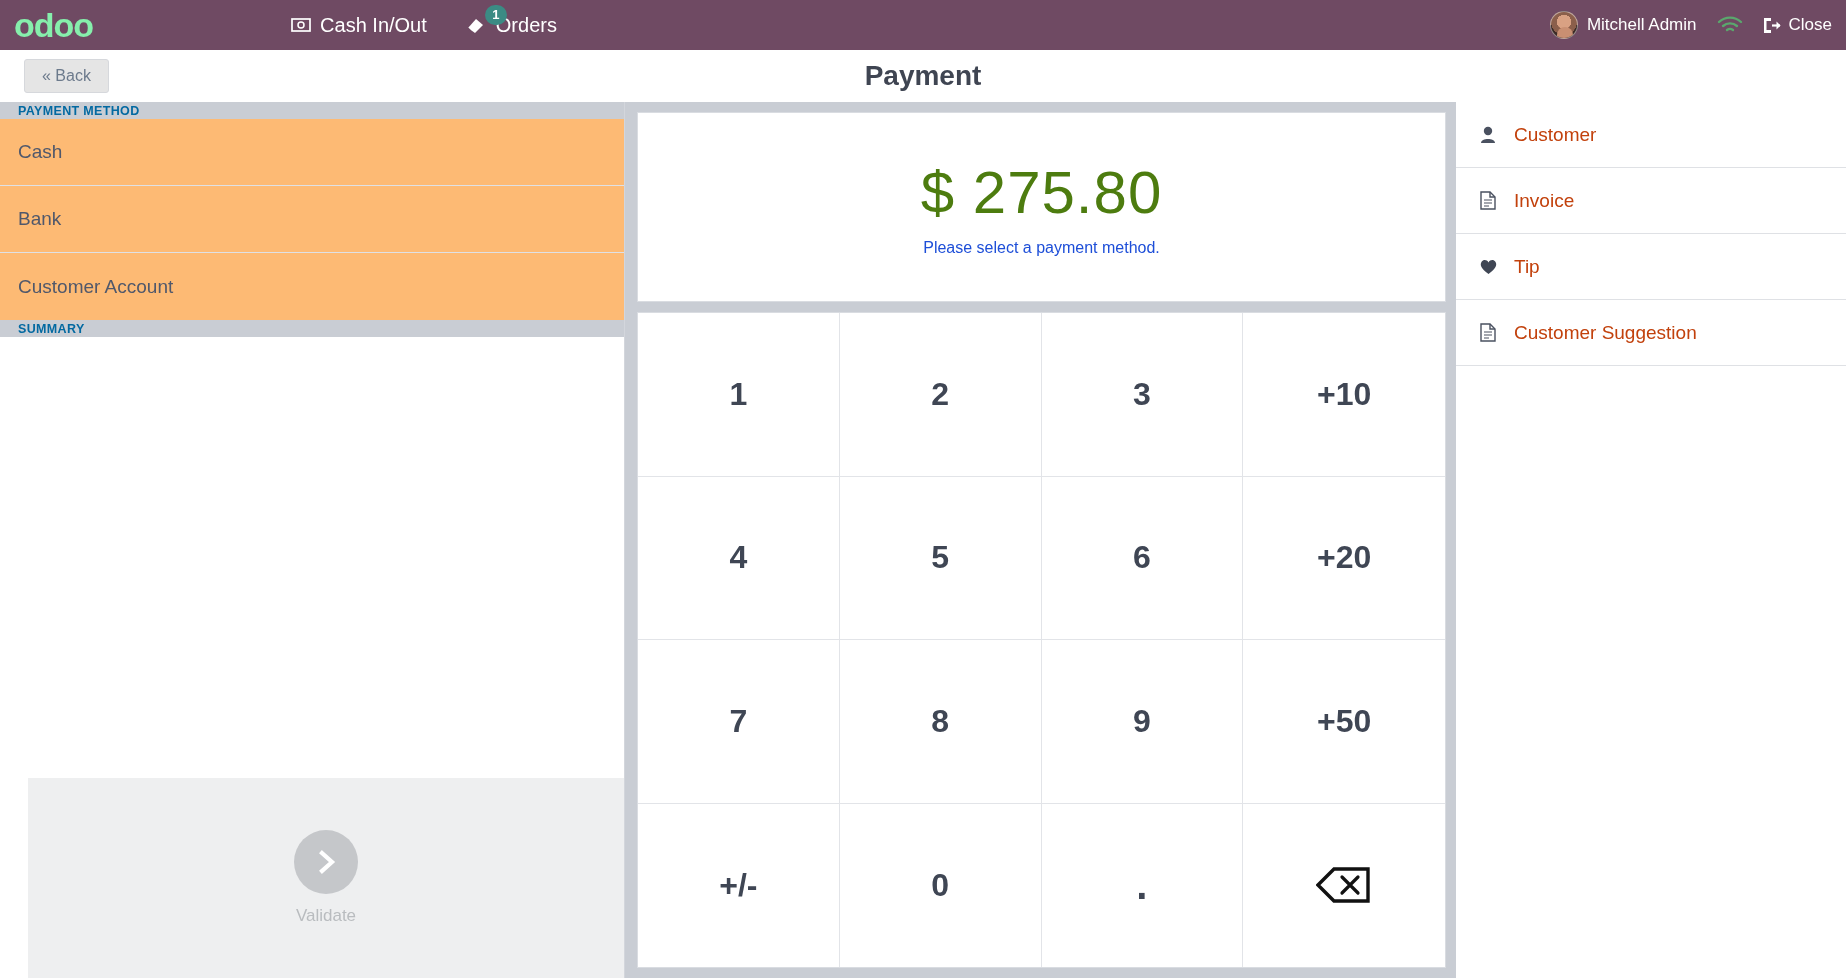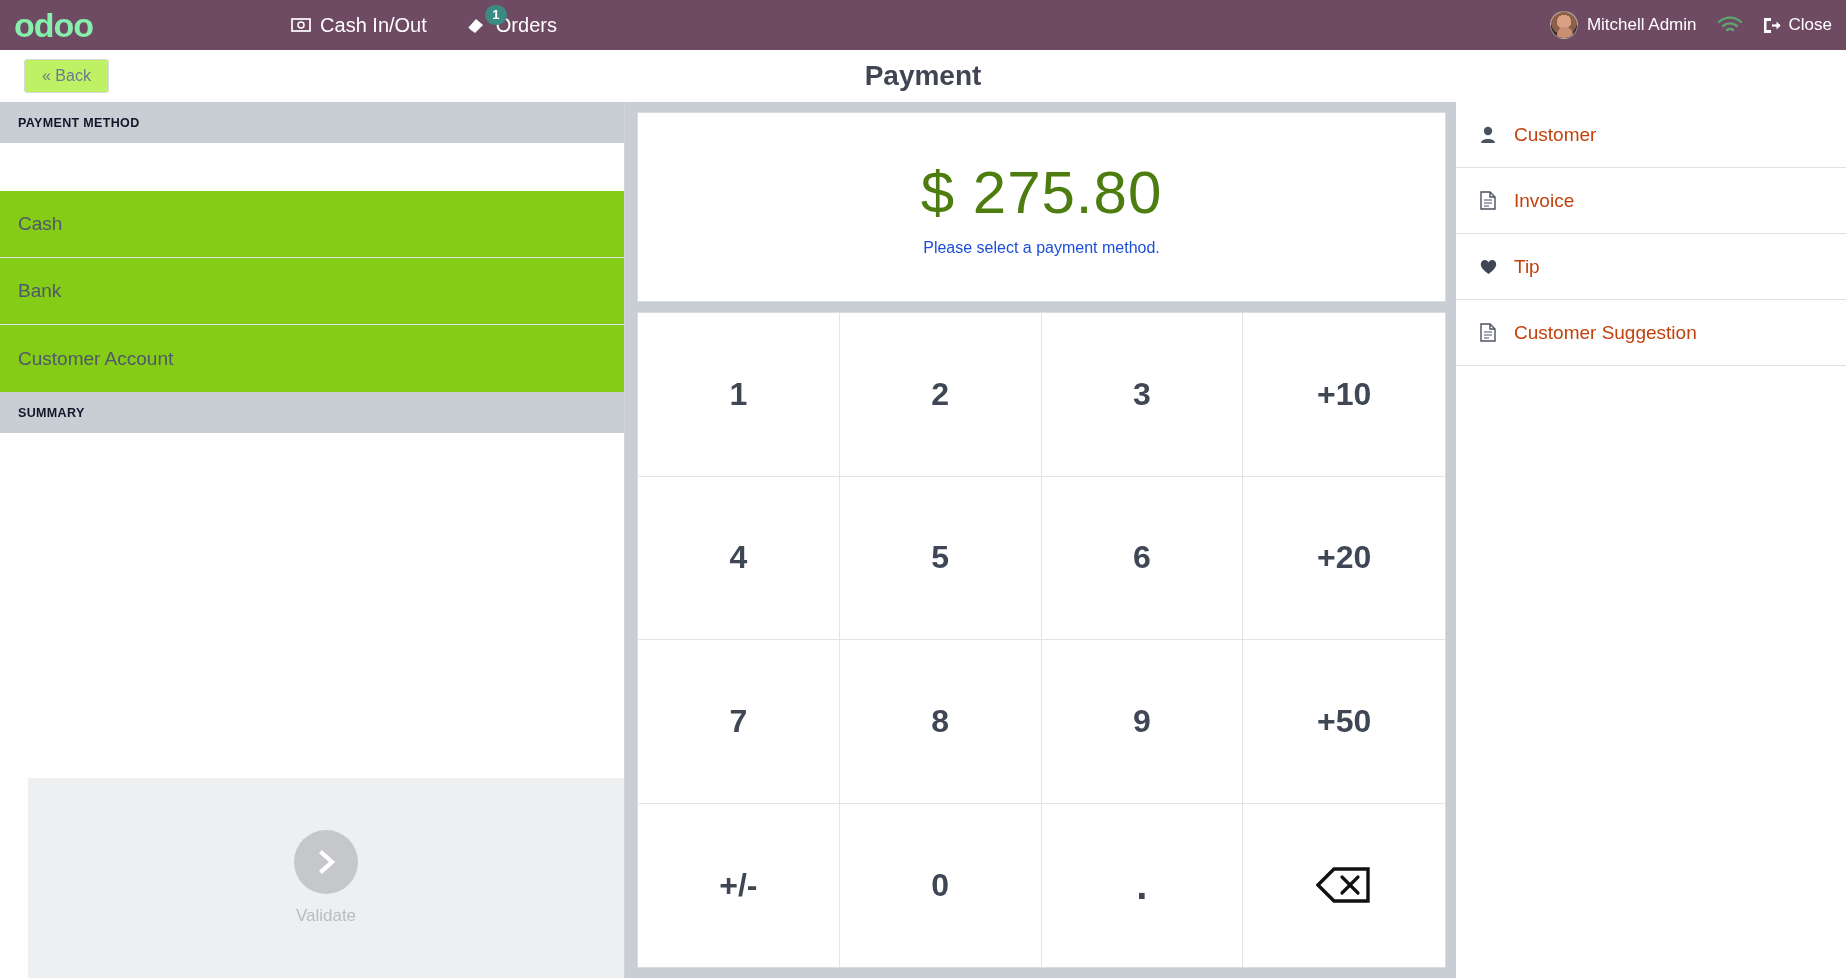--- a/index.html
+++ b/index.html
@@ -58,21 +58,21 @@
   .close-btn { display: flex; align-items: center; gap: 7px; font-size: 17px; cursor: pointer; }
 
   
   .titlerow {
     height: 52px; flex: 0 0 52px;
     background: #ffffff; position: relative;
     display: flex; align-items: center;
   }
   .back-btn {
     margin-left: 24px;
-    border: 1px solid #d6d8dc; background: #bef264;
+    border: 1px solid #d6d8dc; background: #e5e5e5;
     color: #6c7a8c; font-size: 16px;
     padding: 8px 17px; border-radius: 3px; cursor: pointer;
     line-height: 1;
   }
   .page-title {
     position: absolute; left: 0; right: 0; text-align: center;
     font-size: 28px; font-weight: 700; color: #3f4552;
     pointer-events: none;
   }
 
@@ -80,25 +80,25 @@
   .body { flex: 1 1 auto; display: flex; min-height: 0; }
 
   
   .left {
     width: 625px; flex: 0 0 625px;
     display: flex; flex-direction: column;
     background: #ffffff;
     border-right: 1px solid #d3d6dc;
   }
   .section-head {
-    background: #c9cdd4; color: #0f172a;
+    background: #c9cdd4; color: #0369a1;
     font-size: 12.5px; font-weight: 700; letter-spacing: .35px;
-    padding: 6px 18px; height: 41px; display: flex; align-items: center;
-  }
-  .pm-list { background: #84cc16; margin-top: 48px; }
+    padding: 6px 18px; height: 17px; display: flex; align-items: center;
+  }
+  .pm-list { background: #fdba74; }
   .pm-item {
     height: 67px; display: flex; align-items: center;
     padding: 0 18px; font-size: 19px; color: #50586b;
     border-bottom: 1px solid #dfe1e5; cursor: pointer;
   }
   .pm-item:last-child { border-bottom: none; align-items: center; }
   .summary-body { flex: 1 1 auto; background: #ffffff; }
   .validate-pane {
     height: 200px; flex: 0 0 200px;
     background: #eeeff0;

